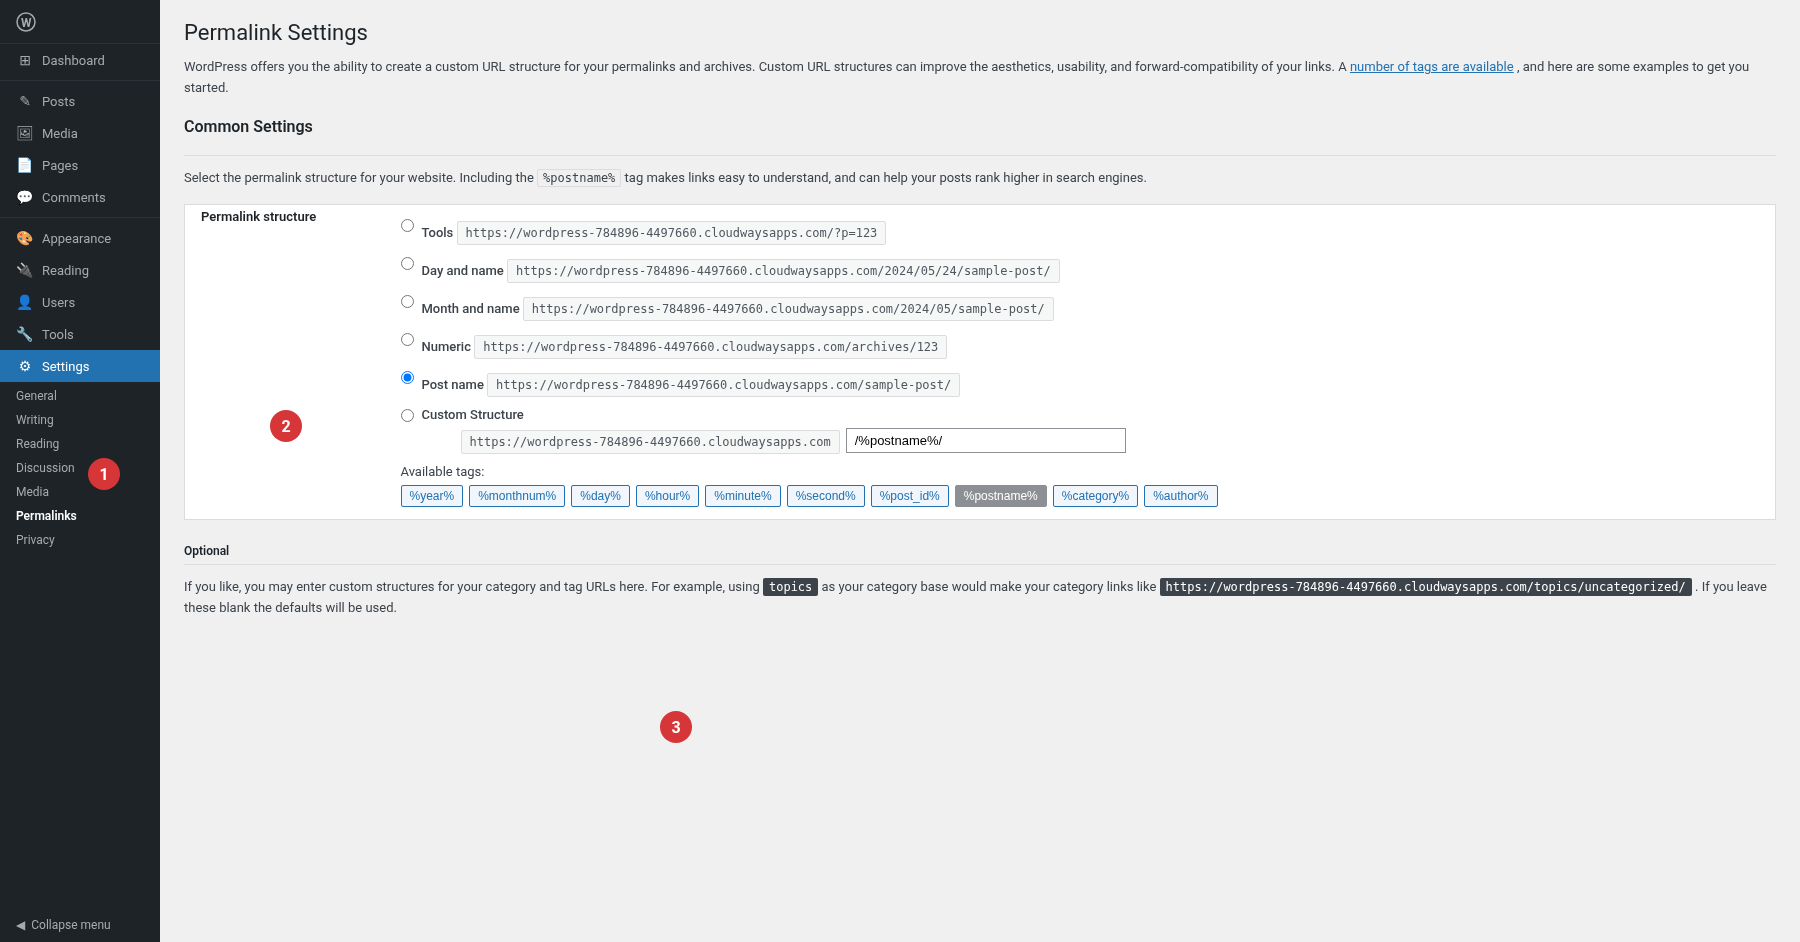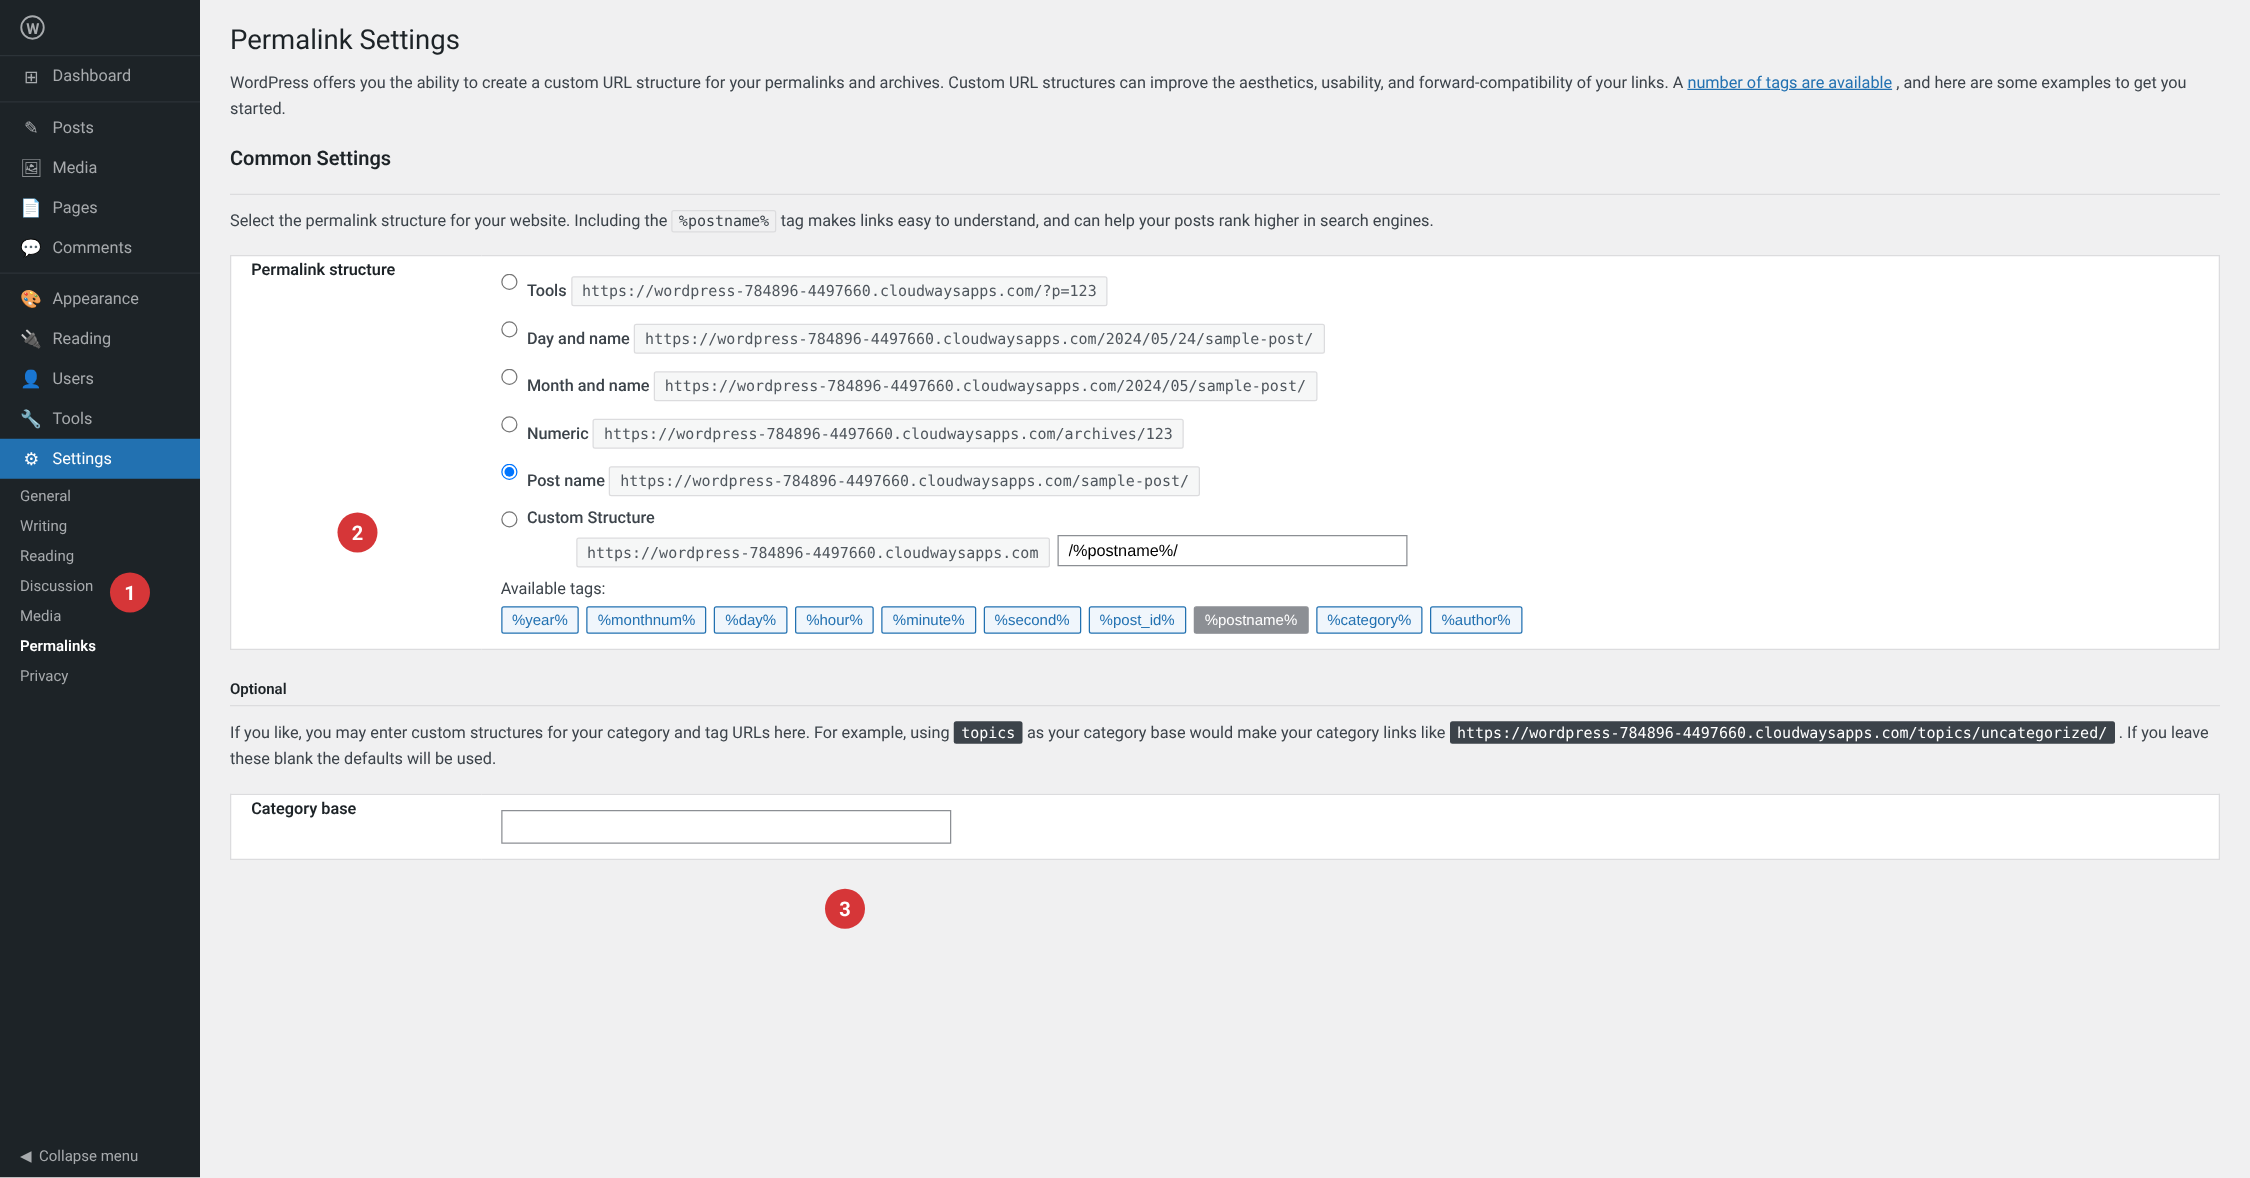--- a/index.html
+++ b/index.html
@@ -412,26 +412,20 @@
     </tbody>
       </table>
 
     <h2 class="optional-title">Optional</h2>
     <p class="optional-desc">
       <span>If you like, you may enter custom structures for your category and tag URLs here. For example, using </span><code class="inline-code" style="background:#3c434a;color:#fff;border:none;padding:2px 6px;">topics</code><span> as your category base would make your category links like </span><code class="inline-code">https://wordpress-784896-4497660.cloudwaysapps.com/topics/uncategorized/</code><span> . If you leave these blank the defaults will be used.</span>
     </p>
 
     <table class="settings-table">
       <tbody>
-          <tr>
-        <td>Category base</td>
-        <td>
-          <input type="text" class="optional-input" style="">
-        </td>
-      </tr>
     </tbody>
       </table>
 
   </div>
 </div>
 
 <div class="badge-circle badge-1">1</div>
 <div class="badge-circle badge-2">2</div>
 <div class="badge-circle badge-3">3</div>
 

